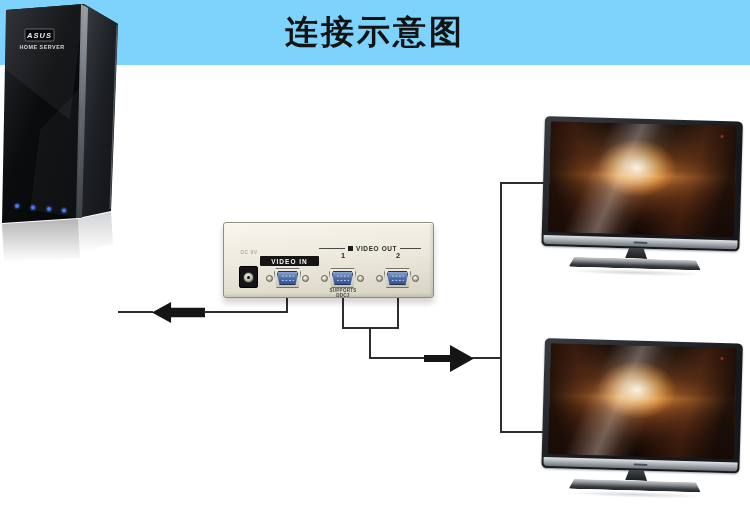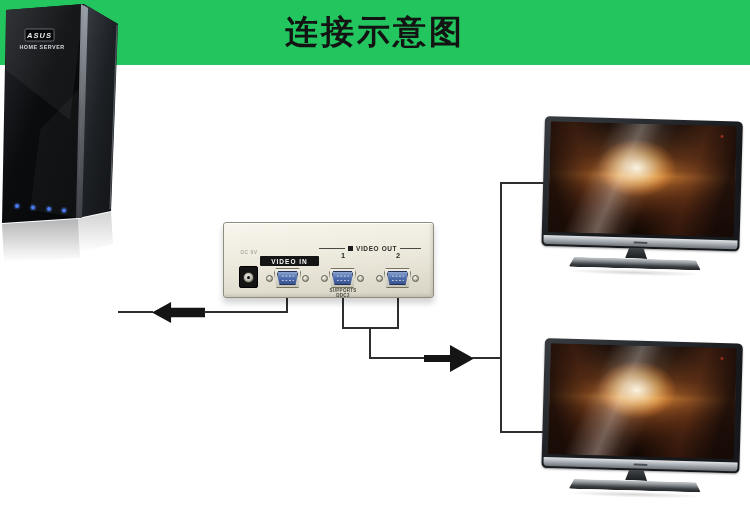--- a/index.html
+++ b/index.html
@@ -2,21 +2,21 @@
 <html><head>
 <meta charset="utf-8">
 <style>
   * { box-sizing: border-box; margin: 0; padding: 0; }
   html,body { background:#ffffff; }
   body { font-family: "Liberation Sans", "DejaVu Sans", sans-serif; }
   .stage { position:relative; width:750px; height:526px; background:#ffffff; overflow:hidden; }
 
   
   .header-bar { position:absolute; left:0; top:0; width:750px; height:65px;
-    background:#22c55e; display:flex; align-items:center; justify-content:center; }
+    background:#7dd3fc; display:flex; align-items:center; justify-content:center; }
   .page-title { font-size:33px; font-weight:bold; color:#131313; letter-spacing:3px; }
 
   
   .cline { position:absolute; background:#2e2e2e; }
   .arrow { position:absolute; background:#151515; }
   .arrow-left  { clip-path: polygon(0 50%, 36% 0, 36% 27%, 100% 27%, 100% 73%, 36% 73%, 36% 100%); }
   .arrow-right { clip-path: polygon(0 37%, 52% 37%, 52% 0, 100% 50%, 52% 100%, 52% 63%, 0 63%); }
 
   
   .server-svg { position:absolute; left:0; top:185; width:170px; height:280px; }

